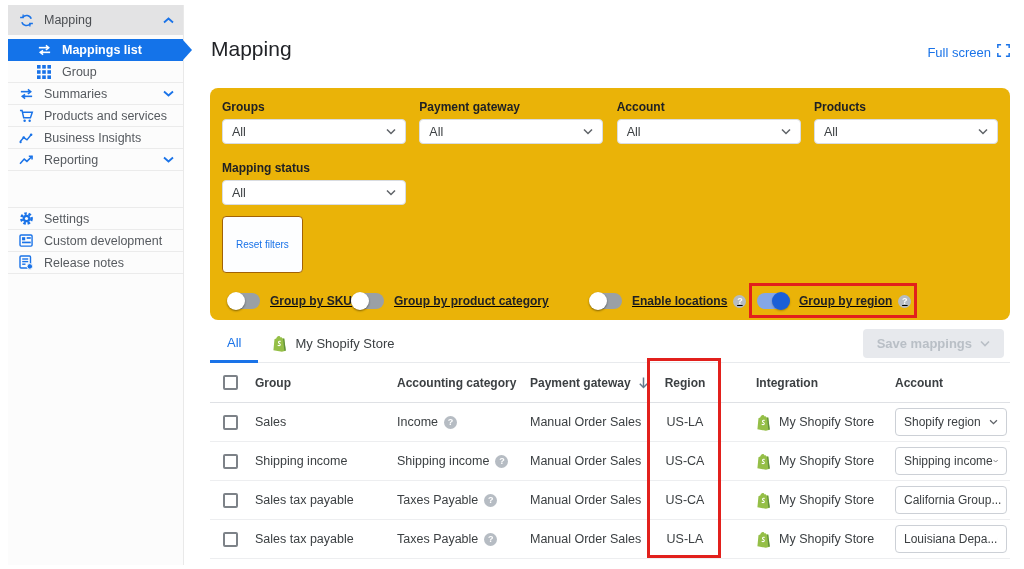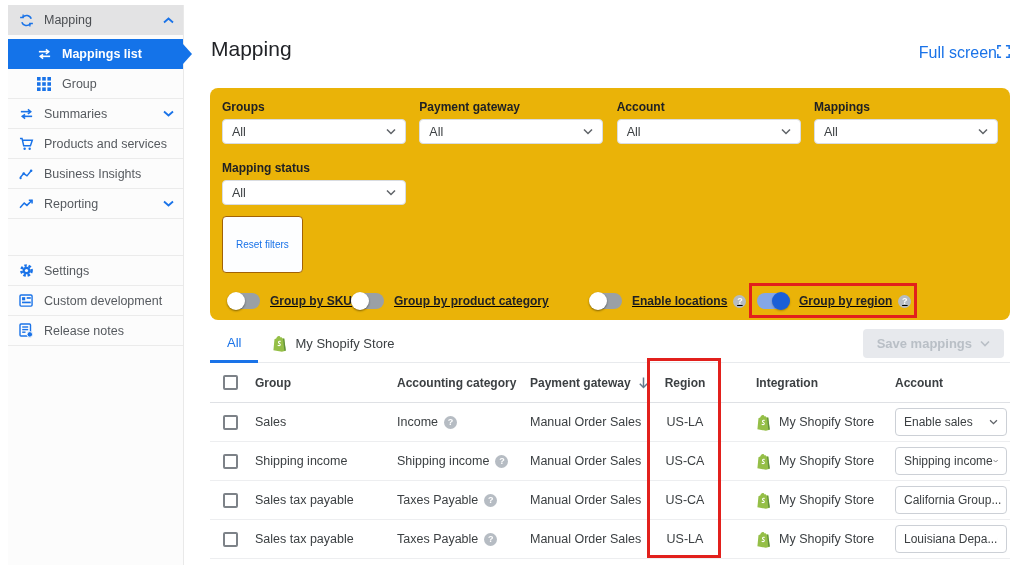--- a/index.html
+++ b/index.html
@@ -3,37 +3,37 @@
 <meta charset="utf-8">
 <style>
   * { box-sizing: border-box; margin: 0; padding: 0; }
   html,body { background:#fff; }
   body { font-family: "Liberation Sans", sans-serif; }
   .page { position:relative; width:1024px; height:569px; background:#fff; overflow:hidden; }
 
   
   .sidebar { position:absolute; left:8px; top:5px; width:176px; height:560px;
              background:#fcfcfc; border-right:1px solid #e9e9e9; font-size:12.5px; color:#565a5f; }
-  .sb-item { display:flex; align-items:center; height:30px; padding:0 8px 0 10px;
+  .sb-item { display:flex; align-items:center; height:22px; padding:0 8px 0 10px;
              border-bottom:1px solid #ebebeb; gap:10px; cursor:pointer; background:#fcfcfc; }
   .sb-item .sb-label { flex:1; white-space:nowrap; }
   .sb-icon { width:16px; height:16px; flex:0 0 16px; display:flex; align-items:center; justify-content:center; }
   .sb-chevron { width:12px; height:12px; display:flex; align-items:center; }
   .sb-parent { background:#e3e3e4; height:30px; border-bottom:none; color:#4b4e52; }
   .sb-selected { background:#1473e9; color:#fff; font-weight:bold; position:relative; margin-top:4px; border-bottom:none; }
   .sb-selected .sb-icon { margin-left:18px; }
   .sb-selected::after { content:""; position:absolute; right:-9px; top:50%; transform:translateY(-50%);
              border-left:9px solid #1473e9; border-top:10px solid transparent; border-bottom:10px solid transparent; }
   .sb-sub .sb-icon { margin-left:18px; }
   .sb-spacer { height:37px; border-bottom:1px solid #ebebeb; background:#fcfcfc; }
 
   
   .page-title { position:absolute; left:211px; top:37px; font-size:21px; color:#212327; font-weight:400; }
-  .fullscreen-link { position:absolute; right:14px; top:44px; display:flex; align-items:center; gap:0;
-             color:#1a73e8; font-size:16px; cursor:pointer; }
+  .fullscreen-link { position:absolute; right:14px; top:44px; display:flex; align-items:center; gap:6px;
+             color:#1a73e8; font-size:13px; cursor:pointer; }
 
   
   .filter-card { position:absolute; left:210px; top:88px; width:800px; height:232px;
              background:#eab308; border-radius:8px; padding:12px 12px 10px 12px; }
   .filter-grid { display:flex; justify-content:space-between; }
   .filter-field { width:184px; }
   .f-label { font-size:12px; font-weight:bold; color:#202124; margin-bottom:5px; display:block; }
   .select { background:#fff; border:1px solid #d9dce1; border-radius:4px; height:25px;
              display:flex; align-items:center; justify-content:space-between; padding:0 9px;
              font-size:12.5px; color:#3c4043; cursor:pointer; }
@@ -267,21 +267,21 @@
       <div class="filter-field">
         <span class="f-label">Account</span>
         <div class="select">
           <span>All</span>
           <svg width="10" height="7" viewBox="0 0 10 7" fill="none" stroke="#5f6368" stroke-width="1.5">
               <polyline points="1,1.5 5,5.5 9,1.5"></polyline>
             </svg>
         </div>
       </div>
       <div class="filter-field">
-        <span class="f-label">Mappings</span>
+        <span class="f-label">Products</span>
         <div class="select">
           <span>All</span>
           <svg width="10" height="7" viewBox="0 0 10 7" fill="none" stroke="#5f6368" stroke-width="1.5">
               <polyline points="1,1.5 5,5.5 9,1.5"></polyline>
             </svg>
         </div>
       </div>
     </div>
 
     <div class="filter-field mt17">
@@ -391,21 +391,21 @@
       <div class="c-int">
         <svg class="shopify-icon" viewBox="0 0 16 18">
           <path fill="#95bf47" d="M13.2 3.9c0-.1-.1-.2-.2-.2l-1.6-.1-1.2-1.2c-.1-.1-.3-.1-.4-.1l-.6.2C8.9 1.6 8.2.9 7.3.9 5.7.9 4.8 2.6 4.5 3.7l-1.4.4c-.4.1-.5.2-.5.6L1.5 16.1l9.1 1.7 4.1-1L13.2 3.9z"></path>
           <path fill="#5e8e3e" d="M12.9 3.7l-1.1.3 1.4 12.8 1.5-.4z"></path>
           <path fill="#fff" d="M9.4 6.3c-.4-.2-.9-.3-1.4-.2-1 .1-1.7.8-1.6 1.7 0 1.2 1.9 1.3 1.9 2.3 0 .4-.3.6-.7.6-.5 0-1.1-.3-1.4-.5l-.3 1.1c.3.3 1 .5 1.6.5 1.1 0 1.9-.7 1.9-1.7 0-1.3-1.9-1.6-1.9-2.4 0-.3.2-.5.6-.5.4 0 .9.2 1.1.3z"></path>
         </svg>
         <span>My Shopify Store</span>
       </div>
       <div class="c-acct">
         <div class="cell-select">
-          <span>Enable sales</span>
+          <span>Shopify region</span>
           <svg width="9" height="6" viewBox="0 0 10 7" fill="none" stroke="#5f6368" stroke-width="1.5">
               <polyline points="1,1.5 5,5.5 9,1.5"></polyline>
             </svg>
         </div>
       </div>
     </div>
 
     <div class="trow">
       <div class="c-check">
           <span class="checkbox"></span>

